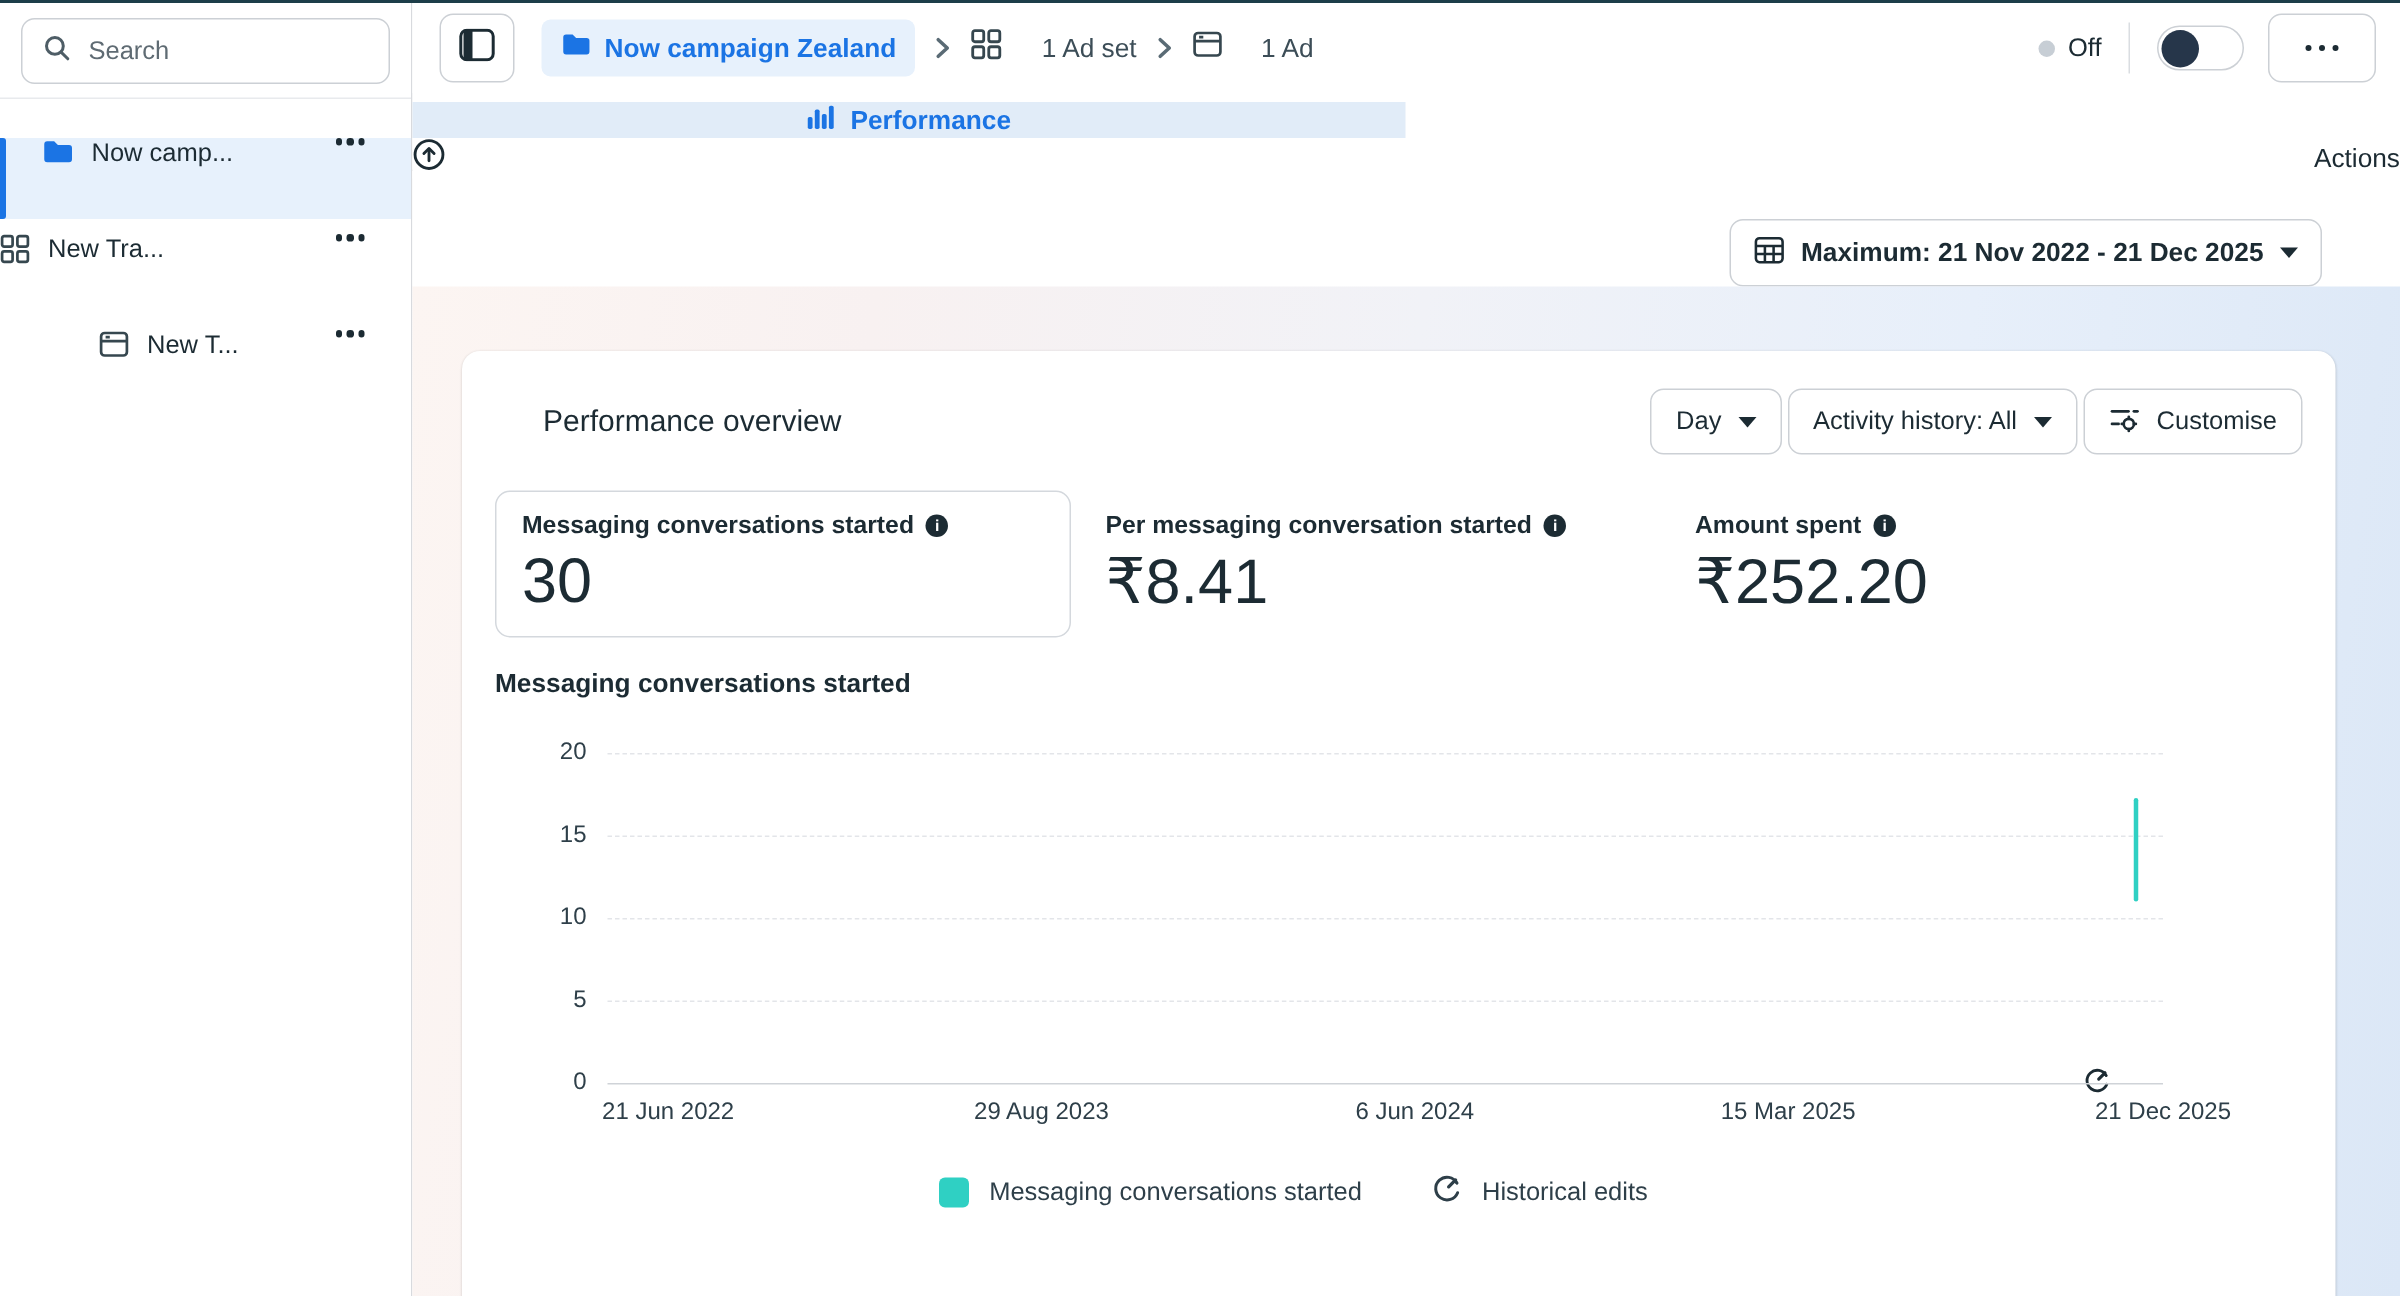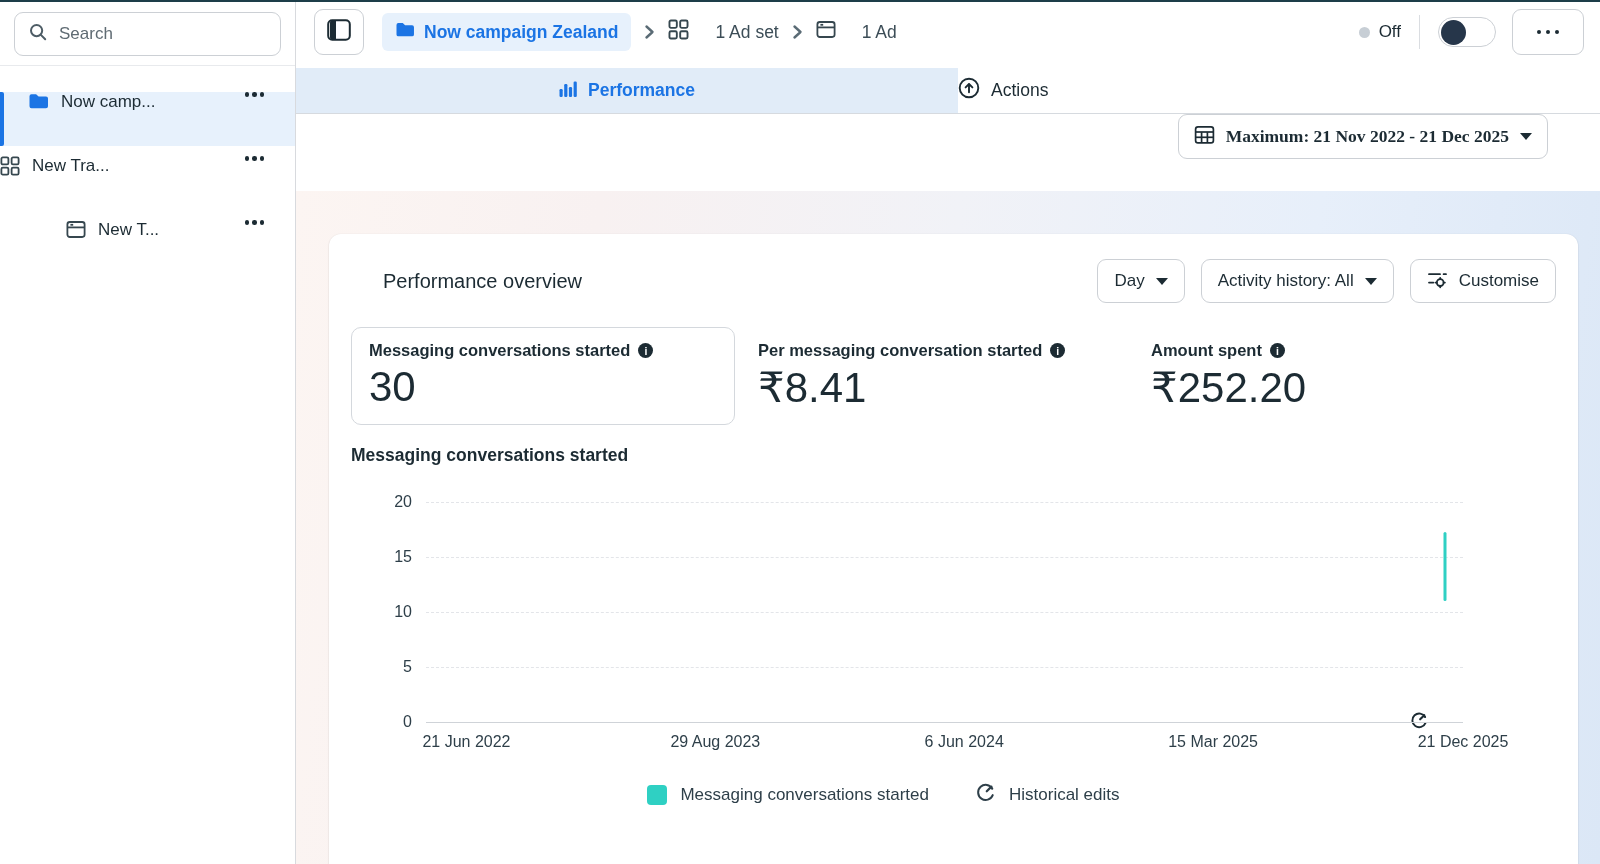--- a/index.html
+++ b/index.html
@@ -6,21 +6,21 @@
   html,body { margin:0; padding:0; }
   body {
     width:1600px; height:864px; overflow:hidden; background:#fff;
     font-family:"Liberation Sans","DejaVu Sans",sans-serif; color:#1c2b33;
   }
   .screen { width:1600px; height:864px; display:flex; flex-direction:column; }
   .topline { height:2px; background:#1d3e49; flex-shrink:0; }
   .body-row { flex:1; display:flex; min-height:0; }
 
   
-  .sidebar { width:296px; flex-shrink:0; background:#fff; border-right:1px solid #d8dade; }
+  .sidebar { width:275px; flex-shrink:0; background:#fff; border-right:1px solid #d8dade; }
   .search-row { padding:10px 14px 9px 14px; border-bottom:1px solid #e8eaed; }
   .search-box { height:44px; border:1px solid #ccd0d5; border-radius:9px; background:#fff;
     display:flex; align-items:center; gap:11px; padding:0 13px; }
   .search-placeholder { color:#5f6b73; font-size:17px; }
   .nav { padding-top:26px; }
   .nav-item { position:relative; height:54px; display:flex; margin-bottom:10px; font-size:17px; }
   .nav-item .accent-bar { position:absolute; left:0; top:0; bottom:0; width:4px; background:#1b74e4; border-radius:0 2px 2px 0; }
   .nav-item.selected { background:#e7f1fc; }
   .nav-item .label { margin-left:12px; white-space:nowrap; }
   .indent-0 { padding-left:28px; } .indent-1 { } .indent-2 { padding-left:66px; }
@@ -39,40 +39,40 @@
   .spacer { flex:1; }
   .status-dot { width:11px; height:11px; border-radius:50%; background:#c7ced5; }
   .off-label { margin-left:9px; font-size:17px; color:#1c2b33; }
   .vdivider { width:1px; height:34px; background:#dadde1; margin:0 18px; }
   .toggle { width:58px; height:30px; border:1px solid #ccd0d5; border-radius:16px; background:#fff; position:relative; cursor:pointer; }
   .toggle .knob { position:absolute; left:2px; top:1.5px; width:25px; height:25px; border-radius:50%; background:#26364a; }
   .more-btn { margin-left:16px; width:72px; height:46px; border:1px solid #ccd0d5; border-radius:9px; background:#fff;
     display:flex; align-items:center; justify-content:center; gap:4.5px; cursor:pointer; }
   .more-btn i { width:4.5px; height:4.5px; border-radius:50%; background:#1c2b33; }
 
-  .tab-row { margin-top:6px; height:46px; display:flex; border-bottom:1px solid #d6dadf; flex-shrink:0; }
+  .tab-row { margin-top:6px; height:46px; display:flex; border-bottom:1px solid #d6dadf; flex-shrink:0;flex-direction:column; }
   .tab-perf { width:662px; background:#e1ecf8; display:flex; align-items:center; justify-content:center; gap:10px;
     color:#1b74e4; font-weight:700; font-size:17.5px; cursor:pointer; }
-  .tab-actions { flex:1; background:#fff; display:flex; align-items:center; justify-content:flex-start; gap:11px;
+  .tab-actions { flex:1; background:#fff; display:flex; align-items:center; justify-content:space-between; gap:11px;
     font-size:17.5px; color:#1c2b33; cursor:pointer; }
 
   .filter-row { height:77px; background:#fff; position:relative; flex-shrink:0; }
-  .date-btn { position:absolute; right:52px; top:0; height:45px; border:1px solid #ccd0d5; border-radius:9px; background:#fff;
-    display:flex; align-items:center; gap:11px; padding:0 15px; font-size:17.5px; font-weight:700; cursor:pointer;font-family:Liberation Serif, serif; }
+  .date-btn { position:absolute; right:52px; top:32px; height:45px; border:1px solid #ccd0d5; border-radius:9px; background:#fff;
+    display:flex; align-items:center; gap:11px; padding:0 15px; font-size:17.5px; font-weight:700; cursor:pointer; }
   .caret { width:0; height:0; border-left:6.5px solid transparent; border-right:6.5px solid transparent; border-top:7.5px solid #1c2b33; }
 
   .canvas { flex:1; min-height:0; position:relative; overflow:hidden;
     background:linear-gradient(97deg,#fcf5f2 0%,#f8f1f1 22%,#f1f2f7 48%,#e7effa 74%,#dbe7f6 100%); }
 
   
   .card { margin:43px 0 0 33px; width:1249px; height:700px; background:#fff; border-radius:12px;
     box-shadow:0 1px 2px rgba(0,0,0,.12), 0 0 2px rgba(0,0,0,.06); padding:0 22px; }
   .card-header { display:flex; align-items:center; padding-top:25px; }
   .card-title { font-size:20px; font-weight:400;margin-left:32px; }
-  .controls { margin-left:auto; display:flex; gap:16px; }
+  .controls { margin-left:auto; display:flex; gap:4px; }
   .ctrl-btn { height:44px; border:1px solid #ccd0d5; border-radius:9px; background:#fff;
     display:flex; align-items:center; gap:11px; padding:0 16px; font-size:17px; color:#1c2b33; cursor:pointer; }
 
   .metrics { display:flex; margin-top:24px; }
   .metric-card { width:384px; border:1px solid #d4d8dd; border-radius:10px; padding:13px 17px; }
   .metric-plain { padding:14px 0 0 23px; width:393px; }
   .metric-label { font-size:16.5px; font-weight:700; display:flex; align-items:center; gap:8px; white-space:nowrap; }
   .info-icon { width:15px; height:15px; border-radius:50%; background:#1c2b33; color:#fff; font-size:10.5px;
     display:inline-flex; align-items:center; justify-content:center; font-weight:700; flex-shrink:0; }
   .metric-value { font-size:42px; margin-top:3px; font-weight:400; }

